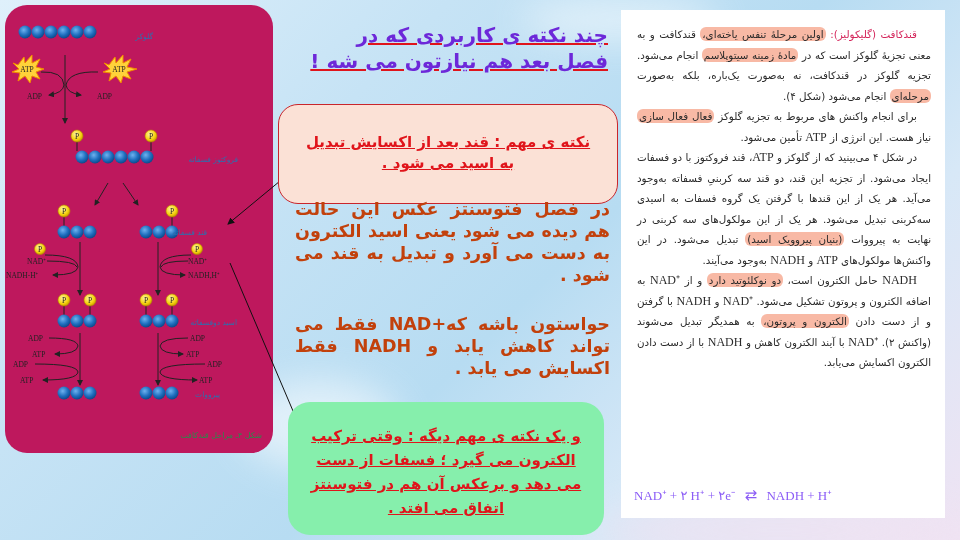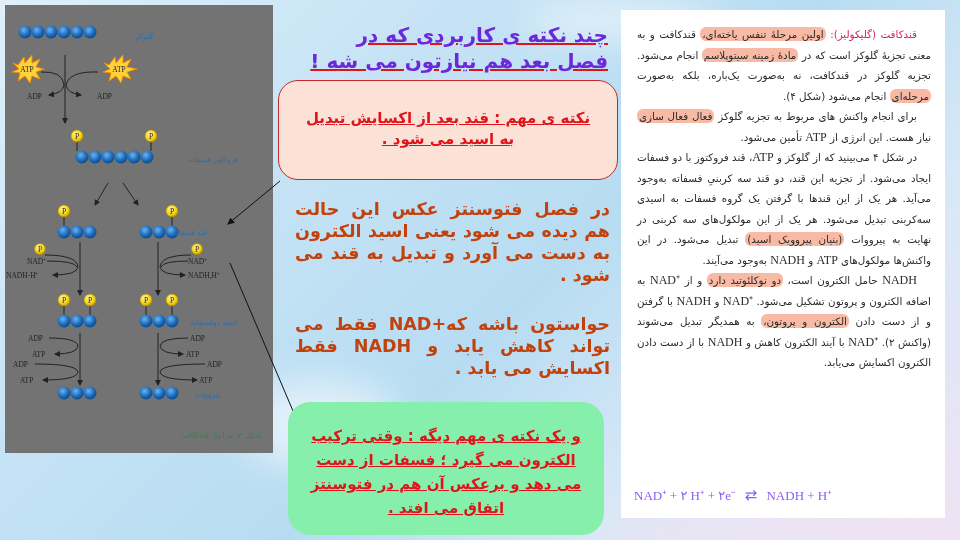--- a/index.html
+++ b/index.html
@@ -5,38 +5,39 @@
   html, body { margin:0; padding:0; }
   body {
     width:960px; height:540px; overflow:hidden; position:relative;
     font-family:"DejaVu Sans", sans-serif;
     background: linear-gradient(135deg, #dff0fb 0%, #c6e3f5 30%, #b7dcf2 55%, #d7e8f7 75%, #efe3f3 100%);
   }
   .bg-streak { position:absolute; border-radius:50%; filter:blur(18px); opacity:.55; }
   
   #diagram {
     position:absolute; left:5px; top:5px; width:268px; height:448px;
-    background:#737373;
+    background:#be185d;
+    border-radius:22px;
   }
   #diagram svg { position:absolute; left:0; top:0; }
   
   #slide-title {
     position:absolute; left:298px; top:22px; width:310px;
     direction:rtl; text-align:right;
     color:#6d28d9; font-weight:bold; font-size:20px; line-height:26px;
     text-decoration:underline; text-decoration-color:#e0141b;
   }
   
   .note-box {
     position:absolute; background:#fbe1d6; border:1.5px solid #c9252b;
     border-radius:20px; direction:rtl; text-align:center;
     color:#e0141b; font-weight:bold; text-decoration:underline;
     box-sizing:border-box;
   }
-  #note-1 { left:278px; top:80px; width:340px; height:100px; font-size:15px; line-height:21px; padding:27px 18px 0 18px; }
+  #note-1 { left:278px; top:104px; width:340px; height:100px; font-size:15px; line-height:21px; padding:27px 18px 0 18px; }
   #note-2 { left:288px; top:402px; width:316px; height:133px; font-size:15px; line-height:24px; padding:22px 16px 0 16px; border:none; border-radius:22px; background:#86efac; }
   
   .black-para {
     position:absolute; direction:rtl; text-align:justify; text-align-last:right;
     color:#c2410c; font-weight:bold; font-size:17.5px; line-height:22px;
   }
   #para-1 { left:295px; top:198px; width:315px; }
   #para-2 { left:295px; top:313px; width:315px; }
   
   #textbook {

